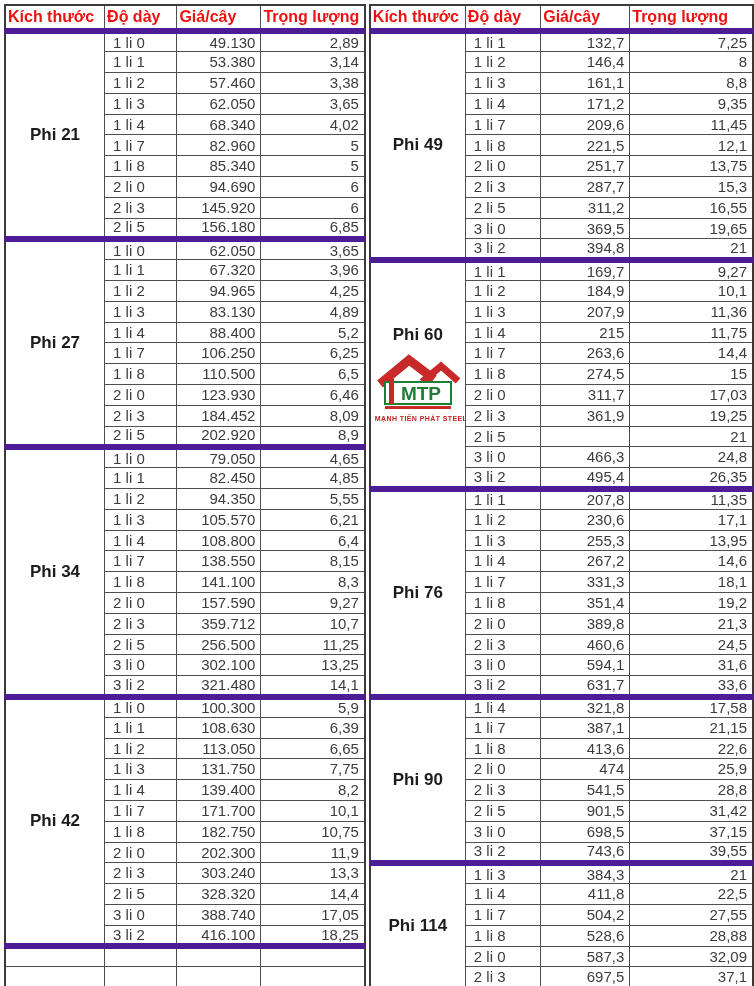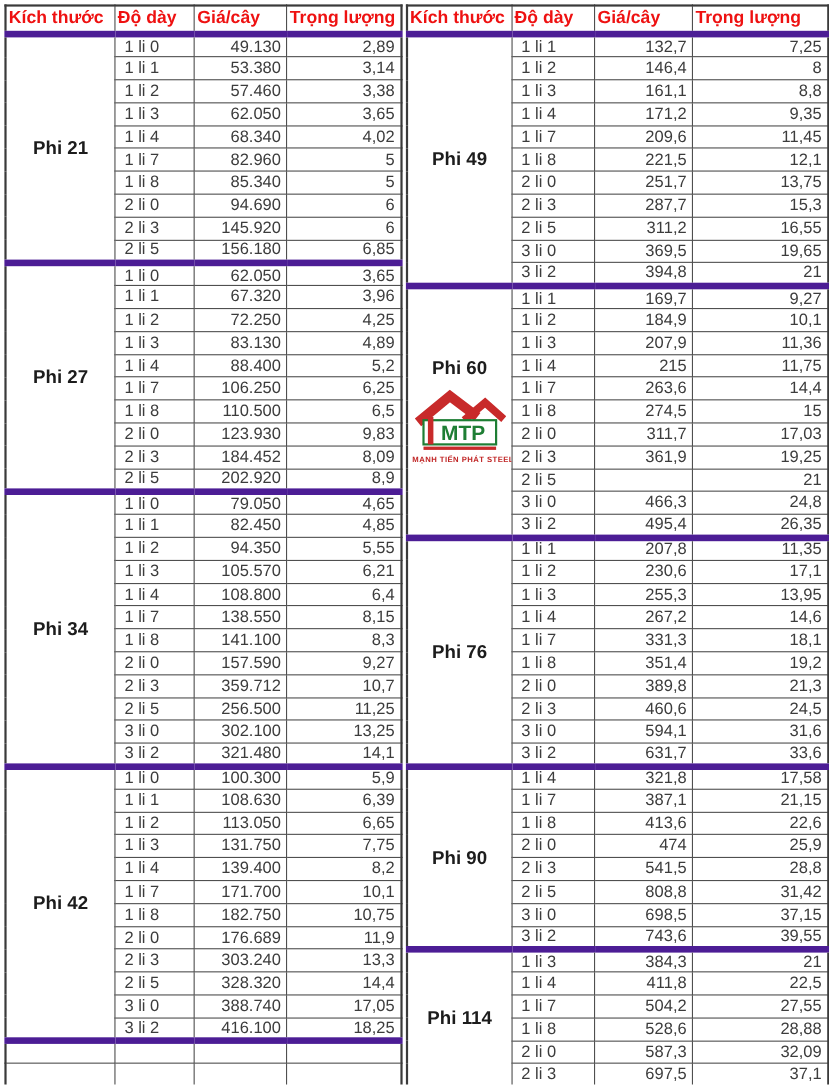--- a/index.html
+++ b/index.html
@@ -120,21 +120,21 @@
           <td class="price">62.050</td>
           <td class="weight">3,65</td>
         </tr>
         <tr>
           <td class="thickness">1 li 1</td>
           <td class="price">67.320</td>
           <td class="weight">3,96</td>
         </tr>
         <tr>
           <td class="thickness">1 li 2</td>
-          <td class="price">72.250</td>
+          <td class="price">94.965</td>
           <td class="weight">4,25</td>
         </tr>
         <tr>
           <td class="thickness">1 li 3</td>
           <td class="price">83.130</td>
           <td class="weight">4,89</td>
         </tr>
         <tr>
           <td class="thickness">1 li 4</td>
           <td class="price">88.400</td>
@@ -146,21 +146,21 @@
           <td class="weight">6,25</td>
         </tr>
         <tr>
           <td class="thickness">1 li 8</td>
           <td class="price">110.500</td>
           <td class="weight">6,5</td>
         </tr>
         <tr>
           <td class="thickness">2 li 0</td>
           <td class="price">123.930</td>
-          <td class="weight">9,83</td>
+          <td class="weight">6,46</td>
         </tr>
         <tr>
           <td class="thickness">2 li 3</td>
           <td class="price">184.452</td>
           <td class="weight">8,09</td>
         </tr>
         <tr>
           <td class="thickness">2 li 5</td>
           <td class="price">202.920</td>
           <td class="weight">8,9</td>
@@ -261,21 +261,21 @@
           <td class="price">171.700</td>
           <td class="weight">10,1</td>
         </tr>
         <tr>
           <td class="thickness">1 li 8</td>
           <td class="price">182.750</td>
           <td class="weight">10,75</td>
         </tr>
         <tr>
           <td class="thickness">2 li 0</td>
-          <td class="price">176.689</td>
+          <td class="price">202.300</td>
           <td class="weight">11,9</td>
         </tr>
         <tr>
           <td class="thickness">2 li 3</td>
           <td class="price">303.240</td>
           <td class="weight">13,3</td>
         </tr>
         <tr>
           <td class="thickness">2 li 5</td>
           <td class="price">328.320</td>
@@ -524,21 +524,21 @@
           <td class="price">474</td>
           <td class="weight">25,9</td>
         </tr>
         <tr>
           <td class="thickness">2 li 3</td>
           <td class="price">541,5</td>
           <td class="weight">28,8</td>
         </tr>
         <tr>
           <td class="thickness">2 li 5</td>
-          <td class="price">808,8</td>
+          <td class="price">901,5</td>
           <td class="weight">31,42</td>
         </tr>
         <tr>
           <td class="thickness">3 li 0</td>
           <td class="price">698,5</td>
           <td class="weight">37,15</td>
         </tr>
         <tr>
           <td class="thickness">3 li 2</td>
           <td class="price">743,6</td>

